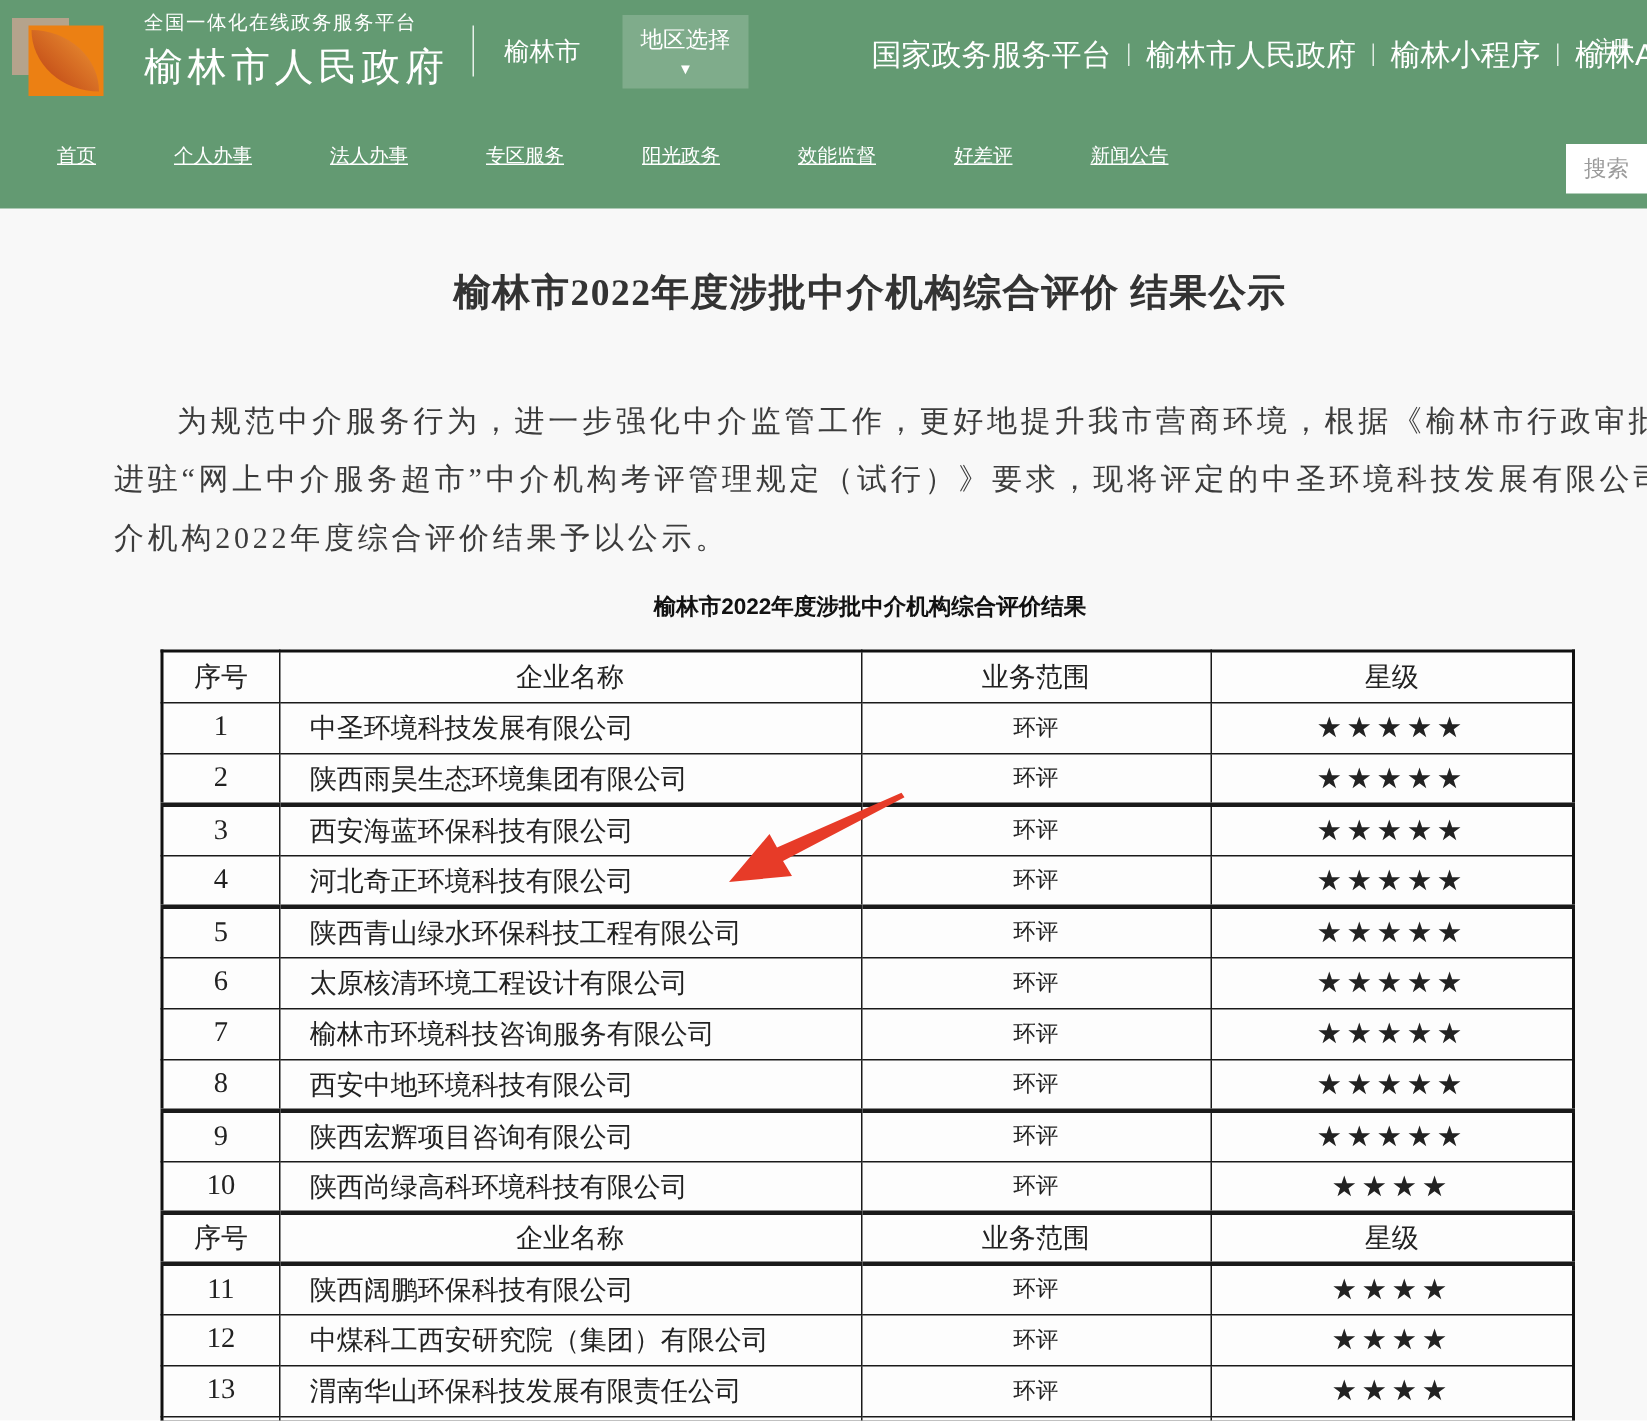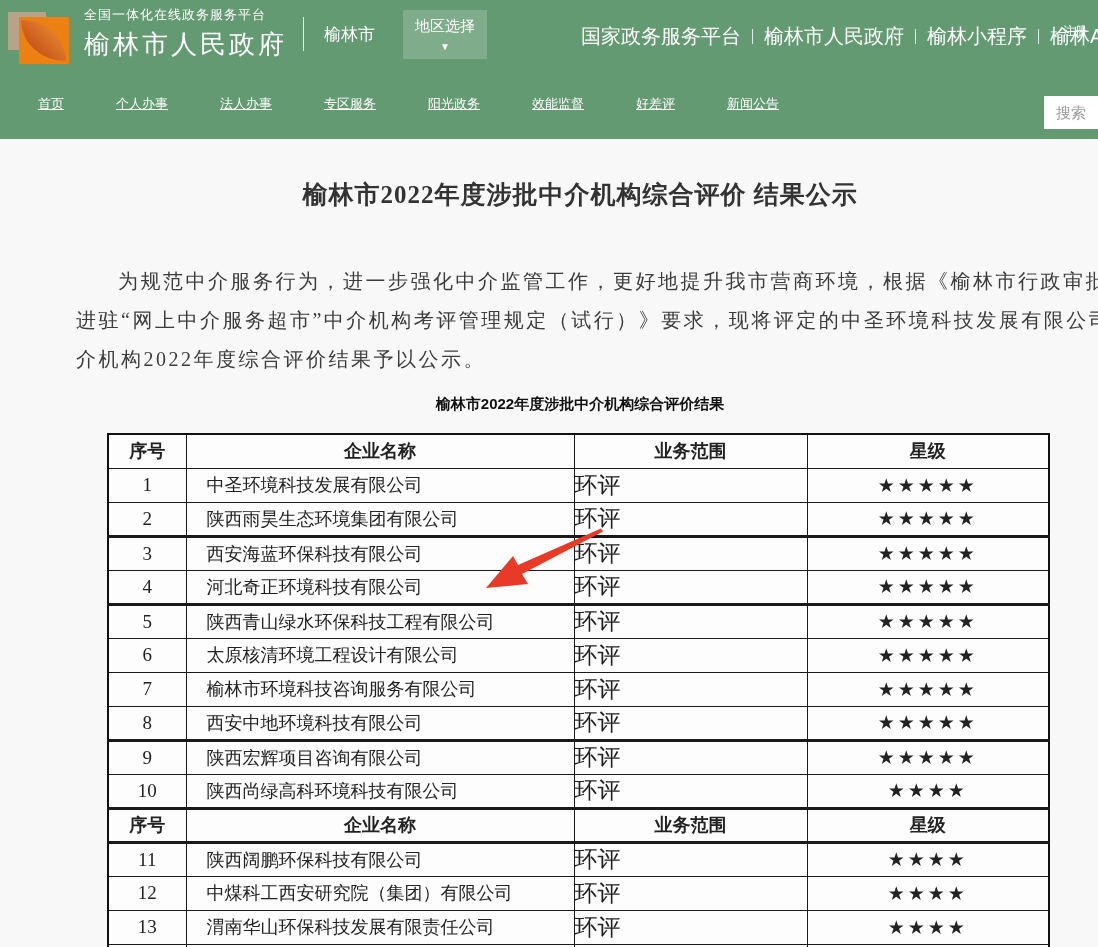--- a/index.html
+++ b/index.html
@@ -8,21 +8,21 @@
   .page { position:relative; width:1160px; height:947px; }
 
   
   .topbar { width:1160px; height:139px; background:#639a72; position:relative; color:#fff; }
   .topbar-top { height:68px; display:flex; align-items:center; padding-left:8px; }
   .logo-mark { position:relative; width:64px; height:62px; flex:0 0 auto; cursor:pointer; }
   .logo-back { position:absolute; left:0; top:9px; width:38px; height:38px; background:#b5a38c; }
   .logo-front { position:absolute; left:11px; top:14px; width:50px; height:47px; background:#ec8013; }
   .logo-leaf { position:absolute; left:13px; top:17px; width:45px; height:41px;
                background:linear-gradient(45deg,#b93a10,#f09a36); border-radius:0 100% 0 100%; }
-  .site-txt { margin-left:12px; }
+  .site-txt { margin-left:24px; }
   .site-small { font-size:13px; letter-spacing:1px; margin-bottom:3px; }
   .site-big { font-size:26px; letter-spacing:3px; font-weight:500; }
   .v-divider { width:1px; height:34px; background:rgba(255,255,255,.85); margin:0 20px 0 16px; }
   .city { font-size:17px; }
   .region-btn { margin-left:28px; background:rgba(255,255,255,.18); padding:7px 12px;
                 font-size:15px; cursor:pointer; display:flex; align-items:center; gap:6px;flex-direction:column; }
   .caret { font-size:10px; line-height:1; }
   .top-links { position:absolute; left:570px; top:23px; display:flex; align-items:center;
                font-size:20px; white-space:nowrap; }
   .top-links .tlink { padding:0 11px; cursor:pointer; }
@@ -52,24 +52,24 @@
 
   
   table.eval { margin:18px 0 0 107px; width:941px; border-collapse:collapse;
                background:#fdfdfd; border:2px solid #111; table-layout:fixed;
                font-family:"Liberation Serif", serif; }
   table.eval col.c-no    { width:78px; }
   table.eval col.c-name  { width:388px; }
   table.eval col.c-scope { width:233px; }
   table.eval col.c-stars { width:242px; }
   table.eval th, table.eval td { border:1px solid #1a1a1a; height:34px; color:#222; }
-  table.eval th { font-size:18px; font-weight:bold; text-align:center; }
+  table.eval th { font-size:18px; font-weight:normal; text-align:center; }
   td.no    { text-align:center; font-size:19px; }
   td.name  { text-align:left; padding-left:20px; font-size:18px; white-space:nowrap; }
-  td.scope { font-size:23px; }
+  td.scope { text-align:center; font-size:15px; }
   td.stars { text-align:center; font-size:19px; letter-spacing:3px; color:#000; }
   tr.thick th, tr.thick td { border-bottom-width:3px; }
   tr.stub td { height:4px; border-bottom:none; }
 
   
   .arrow-overlay { position:absolute; left:0; top:0; width:1098px; height:947px;
                    pointer-events:none; z-index:5; }
 </style>
 </head>
 <body>

